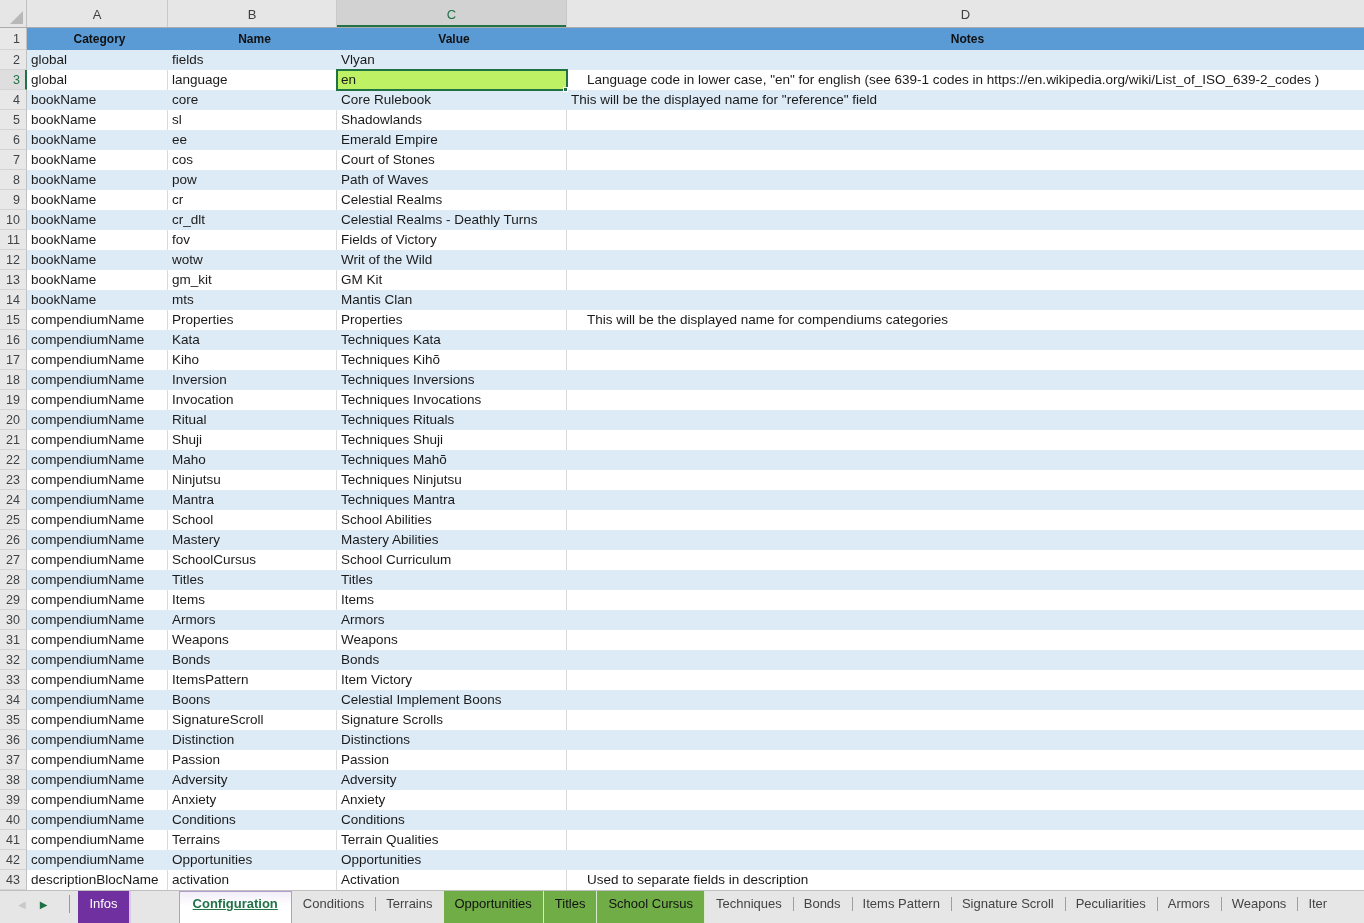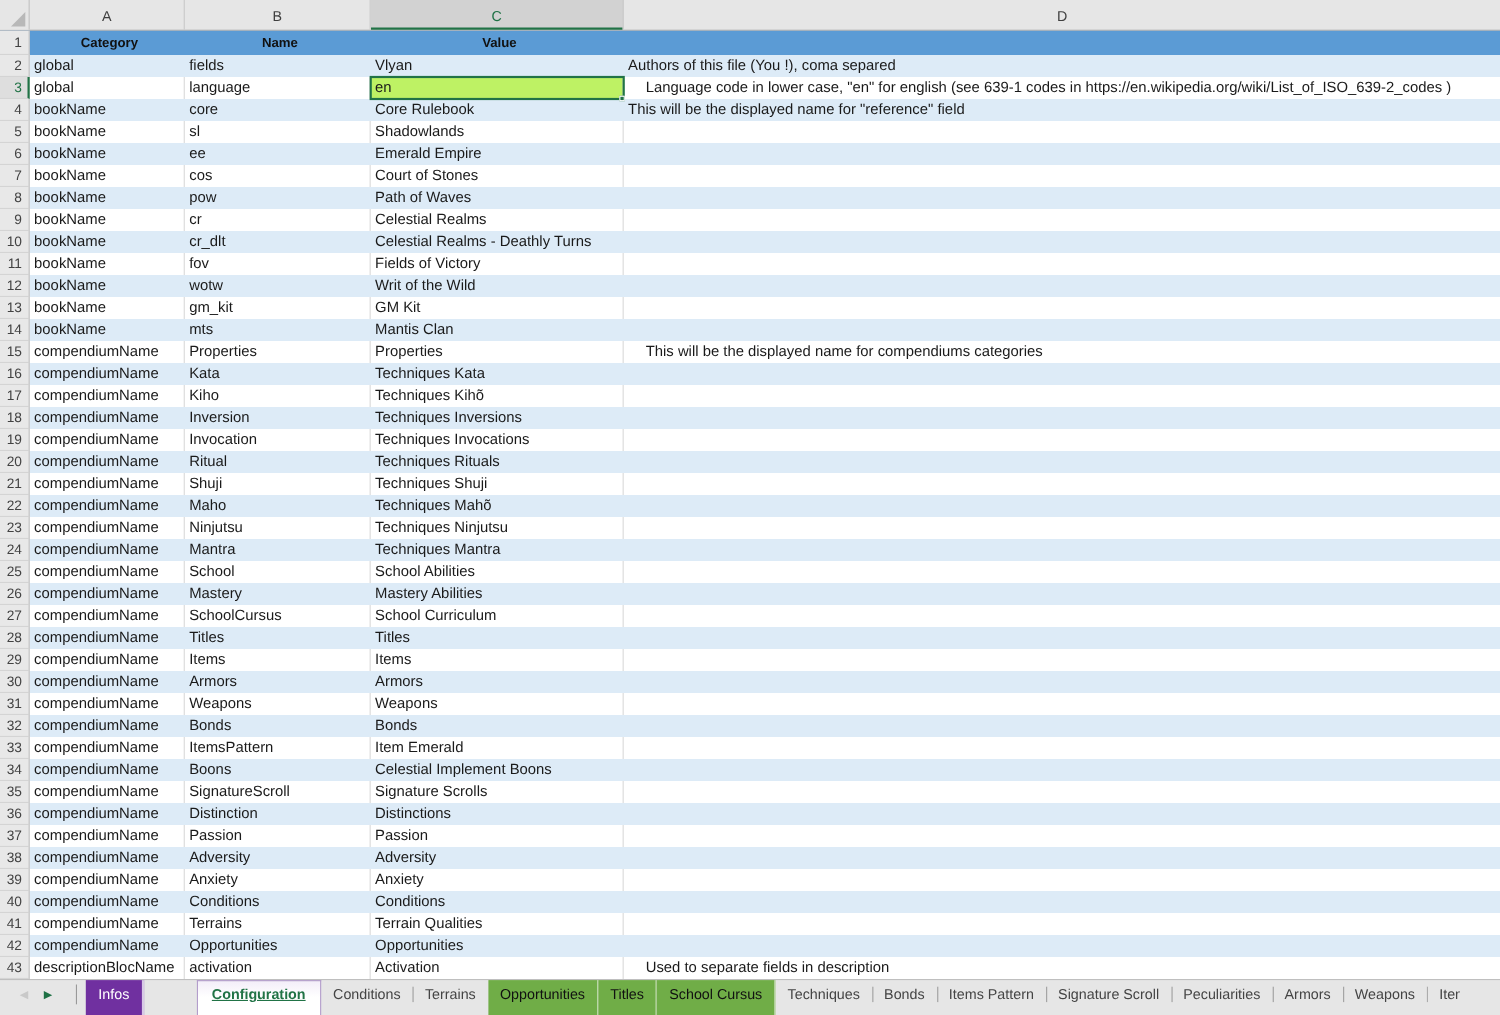--- a/index.html
+++ b/index.html
@@ -126,28 +126,28 @@
     <div class="colhdr col-c selected">C</div>
     <div class="colhdr col-d">D</div>
   </div>
 
   <div class="grid-body">
     <div class="g-row hdr">
       <div class="rownum">1</div>
       <div class="cell c-a">Category</div>
       <div class="cell c-b">Name</div>
       <div class="cell c-c">Value</div>
+      <div class="cell c-d">Notes</div>
     </div>
 
   <div class="g-row band">
         <div class="rownum">2</div>
         <div class="cell c-a">global</div>
         <div class="cell c-b">fields</div>
         <div class="cell c-c">Vlyan</div>
-        <div class="cell c-d">Authors of this file (You !), coma separed</div>
       </div>
       <div class="g-row plain">
         <div class="rownum selrow">3</div>
         <div class="cell c-a">global</div>
         <div class="cell c-b">language</div>
         <div class="cell c-c selcell">en<div class="fill-handle"></div></div>
         <div class="cell c-d">Language code in lower case, "en" for english (see 639-1 codes in https://en.wikipedia.org/wiki/List_of_ISO_639-2_codes )</div>
       </div>
       <div class="g-row band">
         <div class="rownum">4</div>
@@ -349,21 +349,21 @@
         <div class="rownum">32</div>
         <div class="cell c-a">compendiumName</div>
         <div class="cell c-b">Bonds</div>
         <div class="cell c-c">Bonds</div>
         <div class="cell c-d"></div>
       </div>
       <div class="g-row plain">
         <div class="rownum">33</div>
         <div class="cell c-a">compendiumName</div>
         <div class="cell c-b">ItemsPattern</div>
-        <div class="cell c-c">Item Emerald</div>
+        <div class="cell c-c">Item Victory</div>
         <div class="cell c-d"></div>
       </div>
       <div class="g-row band">
         <div class="rownum">34</div>
         <div class="cell c-a">compendiumName</div>
         <div class="cell c-b">Boons</div>
         <div class="cell c-c">Celestial Implement Boons</div>
         <div class="cell c-d"></div>
       </div>
       <div class="g-row plain">

